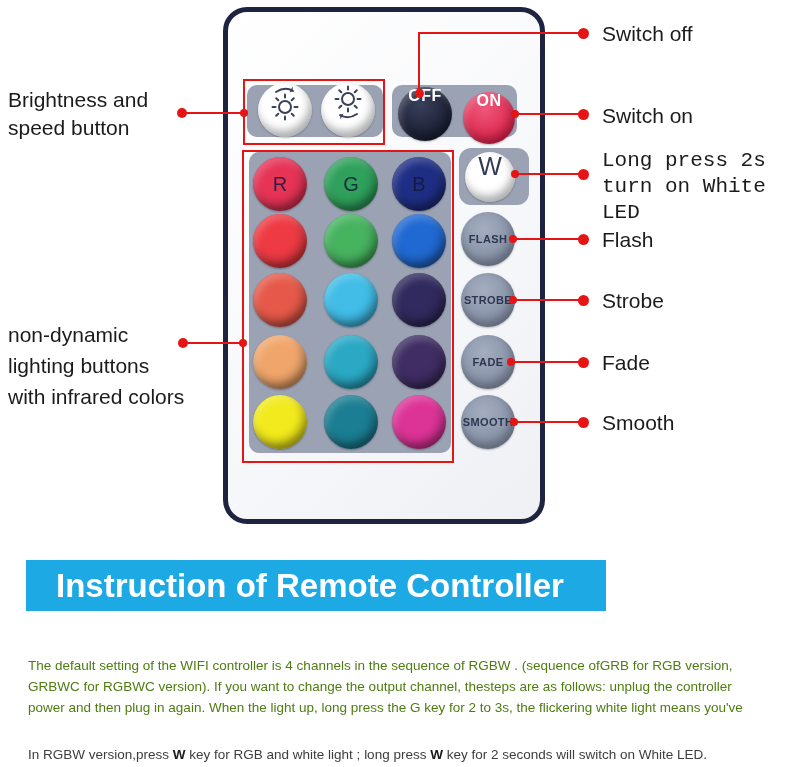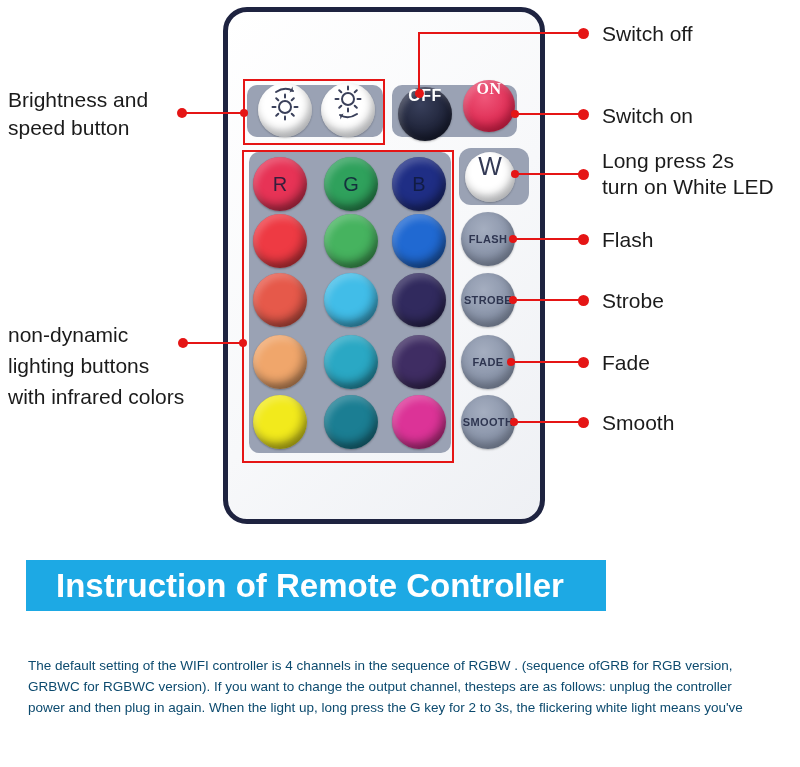--- a/index.html
+++ b/index.html
@@ -34,21 +34,21 @@
   
   .callout{position:absolute;color:#1b1b1b;font-size:21px;line-height:26px;white-space:pre-line;}
   .callout.left1{left:8px;top:86px;line-height:28px;}
   .callout.left2{left:8px;top:319px;line-height:31px;}
   .callout.right{left:602px;}
 
   
   .banner{position:absolute;left:26px;top:560px;width:580px;height:51px;background:var(--banner);
           color:#fff;font-size:33px;font-weight:bold;line-height:51px;padding-left:30px;box-sizing:border-box;}
   .heading{position:absolute;left:27px;top:628px;font-size:16px;color:#151515;}
-  .para{position:absolute;left:28px;top:655px;font-size:13.5px;color:#0c4a6e;line-height:21px;white-space:nowrap;}
+  .para{position:absolute;left:28px;top:655px;font-size:13.5px;color:#4d7c0f;line-height:21px;white-space:nowrap;}
   .rgbw{position:absolute;left:28px;top:747px;font-size:13.5px;color:#3d3d3d;white-space:nowrap;}
   .rgbw b{color:#1b1b1b;}
 </style>
 </head>
 <body>
 
 <div class="page" id="page">
 
   <div class="remote"></div>
 
@@ -89,21 +89,21 @@
         </g>
         <polygon points="12,32 15.5,30.5 12.5,36.5" fill="#3a405a"></polygon>
       </svg>
     </span>
   </div>
 
   <div class="panel" style="left:392px;top:85px;width:125px;height:52px;"></div>
   <div class="rbtn" style="left:398px;top:87px;width:54px;height:54px;background:radial-gradient(circle at 42% 32%, #39405c, #171b2e 75%);">
     <span class="power-label">OFF</span>
   </div>
-  <div class="rbtn" style="left:463px;top:80px;width:52px;height:52px;background:radial-gradient(circle at 42% 32%, #f0577a, #d81e47 78%);font-family:Liberation Serif, serif;">
+  <div class="rbtn" style="left:463px;top:92px;width:52px;height:52px;background:radial-gradient(circle at 42% 32%, #f0577a, #d81e47 78%);">
     <span class="power-label">ON</span>
   </div>
 
   <div class="panel" style="left:249px;top:152px;width:202px;height:301px;"></div>
 
   <div class="panel" style="left:459px;top:148px;width:70px;height:57px;border-radius:12px;"></div>
   <div class="rbtn white-btn" style="left:465px;top:152px;width:50px;height:50px;font-size:25px;color:#333a55;">
     <span>W</span>
   </div>
 
@@ -111,32 +111,35 @@
   <div class="ann-rect" style="left:242px;top:150px;width:212px;height:313px;"></div>
 
   <div class="callout left1">Brightness and
 speed button</div>
   <div class="callout left2">non-dynamic
 lighting buttons
 with infrared colors</div>
 
   <div class="callout right" style="top:21px;">Switch off</div>
   <div class="callout right" style="top:103px;">Switch on</div>
-  <div class="callout right" style="top:148px;">Long press 2s
+  <div class="callout right" style="top:148px;font-family:Liberation Mono, monospace;">Long press 2s
 turn on White LED</div>
   <div class="callout right" style="top:227px;">Flash</div>
   <div class="callout right" style="top:288px;">Strobe</div>
   <div class="callout right" style="top:350px;">Fade</div>
   <div class="callout right" style="top:410px;">Smooth</div>
 
   <div class="banner">Instruction of Remote Controller</div>
   <div class="para">
     <div>The default setting of the WIFI controller is 4 channels in the sequence of RGBW . (sequence ofGRB for RGB version,</div>
     <div>GRBWC for RGBWC version). If you want to change the output channel, thesteps are as follows: unplug the controller</div>
     <div>power and then plug in again. When the light up, long press the G key for 2 to 3s, the flickering white light means you've</div>
+  </div>
+  <div class="rgbw">
+    <span>In RGBW version,press </span><b>W</b><span> key for RGB and white light ; long press </span><b>W</b><span> key for 2 seconds will switch on White LED.</span>
   </div>
 <div class="gbtn" style="left: 253px; top: 157px; background: radial-gradient(circle at 42% 32%, rgb(231, 51, 86) 60%, rgba(0, 0, 0, 0.35)) rgb(231, 51, 86);">R</div>
     <div class="gbtn" style="left: 324px; top: 157px; background: radial-gradient(circle at 42% 32%, rgb(47, 161, 92) 60%, rgba(0, 0, 0, 0.35)) rgb(47, 161, 92);">G</div>
     <div class="gbtn" style="left: 392px; top: 157px; background: radial-gradient(circle at 42% 32%, rgb(31, 46, 133) 60%, rgba(0, 0, 0, 0.35)) rgb(31, 46, 133);">B</div>
     <div class="gbtn" style="left: 253px; top: 214px; background: radial-gradient(circle at 42% 32%, rgb(238, 58, 67) 60%, rgba(0, 0, 0, 0.35)) rgb(238, 58, 67);"></div>
     <div class="gbtn" style="left: 324px; top: 214px; background: radial-gradient(circle at 42% 32%, rgb(70, 179, 95) 60%, rgba(0, 0, 0, 0.35)) rgb(70, 179, 95);"></div>
     <div class="gbtn" style="left: 392px; top: 214px; background: radial-gradient(circle at 42% 32%, rgb(32, 105, 210) 60%, rgba(0, 0, 0, 0.35)) rgb(32, 105, 210);"></div>
     <div class="gbtn" style="left: 253px; top: 273px; background: radial-gradient(circle at 42% 32%, rgb(230, 89, 74) 60%, rgba(0, 0, 0, 0.35)) rgb(230, 89, 74);"></div>
     <div class="gbtn" style="left: 324px; top: 273px; background: radial-gradient(circle at 42% 32%, rgb(65, 189, 232) 60%, rgba(0, 0, 0, 0.35)) rgb(65, 189, 232);"></div>
     <div class="gbtn" style="left: 392px; top: 273px; background: radial-gradient(circle at 42% 32%, rgb(49, 42, 94) 60%, rgba(0, 0, 0, 0.35)) rgb(49, 42, 94);"></div>

